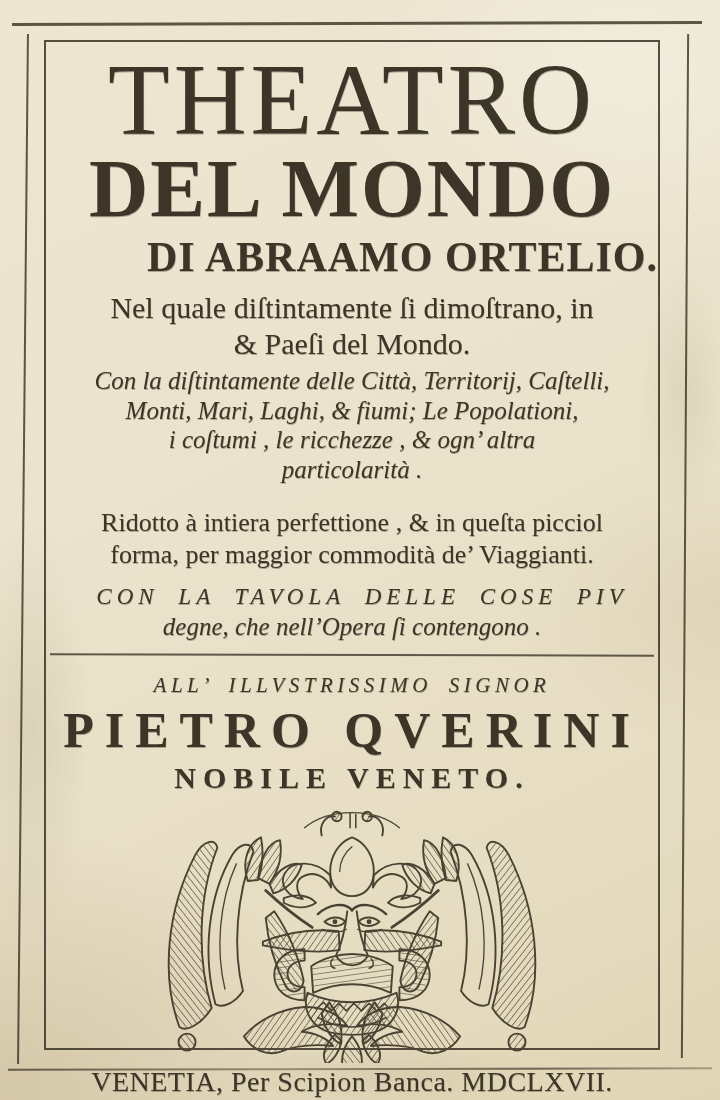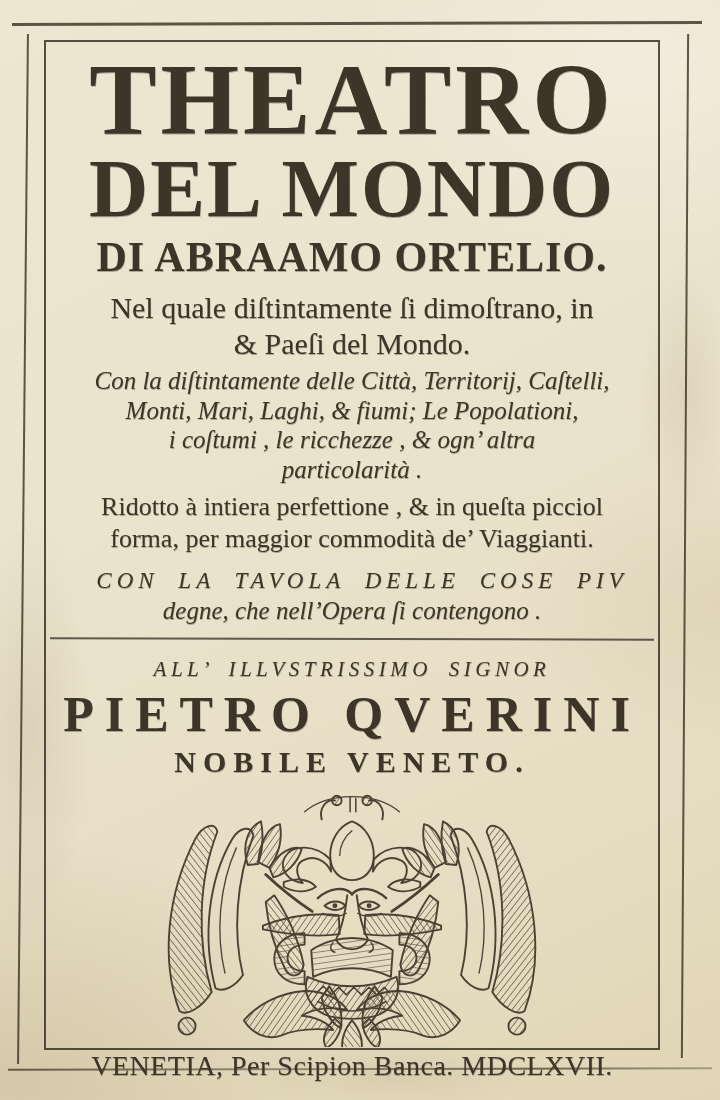--- a/index.html
+++ b/index.html
@@ -33,27 +33,27 @@
 
   .frame {
     position:absolute; left:44px; top:40px; width:616px; height:1010px;
     border:2.5px solid rgba(58,50,36,0.85);
     box-sizing:border-box; text-align:center;
   }
   .frame > div, .frame > svg { position:relative; }
 
   .ink { color:#3d3628; text-shadow:0.5px 0.6px 0 rgba(61,53,40,0.35); }
 
-  .t1 { margin-top:12px; font-weight:700; font-size:101px; line-height:0.92; letter-spacing:4px; }
+  .t1 { margin-top:12px; font-weight:400; font-size:101px; line-height:0.92; letter-spacing:4px; }
   .t2 { margin-top:4px;  font-weight:700; font-size:82px;  line-height:0.92; letter-spacing:2px; }
-  .t3 { margin-top:12px; font-weight:700; font-size:42px;  line-height:0.95; letter-spacing:1px; }
+  .t3 { margin-top:12px; font-weight:700; font-size:42px;  line-height:0.95; letter-spacing:1px;text-align:right; }
 
   .sub  { margin-top:12px; font-size:30px; line-height:1.2; }
   .desc { margin-top:4px;  font-size:25px; line-height:1.18; font-style:italic; }
-  .note { margin-top:7px;  font-size:26px; line-height:1.22; }
+  .note { margin-top:23px;  font-size:26px; line-height:1.22; }
 
   .tavcaps { margin-top:13px; font-size:23px; font-style:italic; letter-spacing:5px; word-spacing:9px;padding-left:20px; }
   .tavit   { margin-top:3px;  font-size:25px; font-style:italic; }
 
   .hr { height:2px; margin:13px 4px 0 4px; background:rgba(58,50,36,0.78); transform:rotate(0.12deg); }
 
   .ded1 { margin-top:17px; font-size:21px; font-style:italic; letter-spacing:4.5px; word-spacing:7px; }
   .ded2 { margin-top:7px;  font-size:50px; font-weight:700; letter-spacing:11px; line-height:1; }
   .ded3 { margin-top:6px;  font-size:30px; font-weight:700; letter-spacing:7px; }
 

